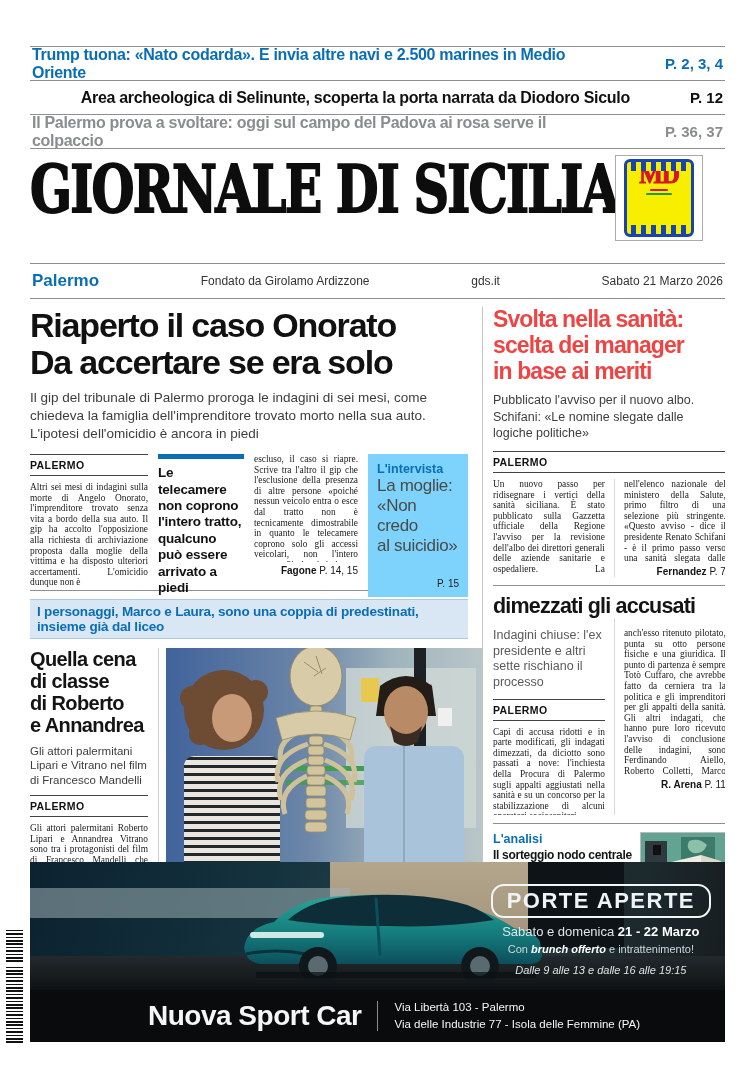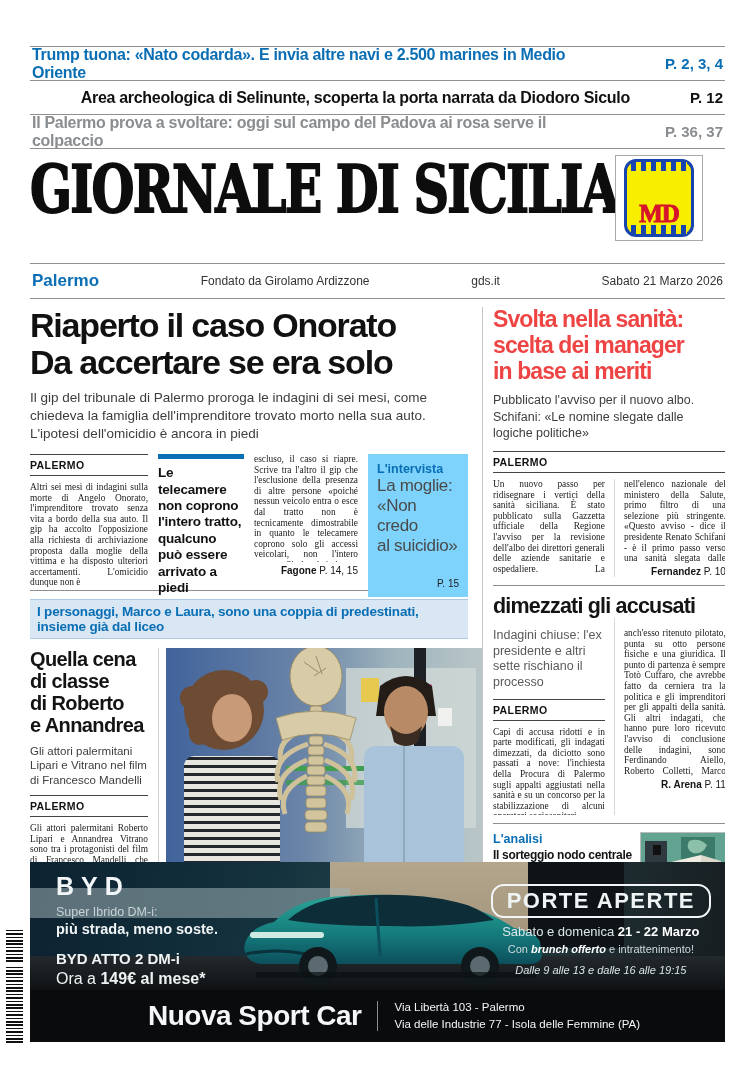--- a/index.html
+++ b/index.html
@@ -16,22 +16,22 @@
   .topstrip .pg{font-weight:bold;font-size:15px;white-space:nowrap;margin-left:12px;}
   .c-blue{color:#0a6eb4;} .c-black{color:#101010;} .c-gray{color:#8a8d90;}
 
   
   .masthead{position:relative;height:104px;margin-top:4px;}
   .mast-title{position:absolute;left:0;top:-4px;font-family:"DejaVu Serif",serif;font-weight:bold;
       font-size:56px;letter-spacing:-2px;color:#0d0d0d;-webkit-text-stroke:1.6px #0d0d0d;
       transform:scale(0.88,1.18);transform-origin:left top;white-space:nowrap;}
   .md-card{position:absolute;right:22px;top:2px;width:86px;height:84px;background:#fff;
       border:1px solid #aaa;display:flex;align-items:center;justify-content:center;}
-  .md-logo{width:64px;height:72px;background:#f7ee00;border:3px solid #1744ad;border-radius:12px;
-      position:relative;display:flex;flex-direction:column;align-items:center;justify-content:flex-end;}
+  .md-logo{width:64px;height:72px;background:#f7ee00;border:3px solid #1744ad;border-radius:6px;
+      position:relative;display:flex;flex-direction:column;align-items:center;justify-content:flex-start;}
   .md-teeth{position:absolute;left:4px;right:4px;height:9px;
       background:repeating-linear-gradient(90deg,#1744ad 0 5px,#f7ee00 5px 10px);}
   .md-teeth.top{top:0;} .md-teeth.bot{bottom:0;}
   .md-word{font-family:"Liberation Serif",serif;font-weight:bold;font-size:25px;color:#d6152c;
       letter-spacing:-1px;-webkit-text-stroke:1px #d6152c;line-height:1;}
   .md-line{height:2px;border-radius:2px;margin-top:2px;}
   .md-line.red{width:18px;background:#d6152c;}
   .md-line.green{width:26px;background:#1f9b3a;height:2px;}
   .pricebox{position:absolute;right:128px;top:62px;text-align:right;line-height:1.18;}
   .pricebox .b{font-weight:bold;font-size:10.5px;}
@@ -304,21 +304,21 @@
           <div>in base ai meriti</div>
         </div>
         <div class="r-standfirst">Pubblicato l'avviso per il nuovo albo. Schifani: «Le nomine slegate dalle logiche politiche»</div>
         <div class="kicker">PALERMO</div>
         <div class="twocol">
           <div class="serif clip-112">Un nuovo passo per ridisegnare i vertici della sanità siciliana. È stato pubblicato sulla Gazzetta ufficiale della Regione l'avviso per la revisione dell'albo dei direttori generali delle aziende sanitarie e ospedaliere. La partecipazione sarà riservata a chi è già inserito</div>
           <div class="c2">
             <div class="serif" style="height:84px;overflow:hidden;">nell'elenco nazionale del ministero della Salute, primo filtro di una selezione più stringente. «Questo avviso - dice il presidente Renato Schifani - è il primo passo verso una sanità slegata dalle logiche politiche e affidata esclusivamente a manager selezionati sulla base di criteri di competenza, esperienza e merito».</div>
             <div class="byline">
               <span class="nm">Fernandez</span>
-              <span>P. 10</span>
+              <span>P. 7</span>
             </div>
           </div>
         </div>
 
         <hr class="hrule">
 
         <div class="cuf-headline">
           <div>dimezzati gli accusati</div>
         </div>
         <div class="twocol">
@@ -384,29 +384,20 @@
       <path d="M150 24 l4 58" stroke="#0c4f5c" stroke-width="3"></path>
       <rect x="24" y="58" width="74" height="6" rx="3" fill="#cfeae2"></rect>
       <path d="M20 80 q30 -6 60 0" stroke="#0a323c" stroke-width="3" fill="none"></path>
       <circle cx="92" cy="92" r="19" fill="#10181b"></circle>
         <circle cx="92" cy="92" r="10" fill="#5b6a70"></circle>
       <circle cx="254" cy="92" r="19" fill="#10181b"></circle>
         <circle cx="254" cy="92" r="10" fill="#5b6a70"></circle>
       <rect x="30" y="98" width="280" height="6" fill="#0b0f11" opacity="0.7"></rect>
     </svg>
 
-    <div class="ad-left">
-      <div class="byd-logo">BYD</div>
-      <div class="ad-tag1">Super Ibrido DM-i:</div>
-      <div class="ad-tag2">più strada, meno soste.</div>
-      <div class="ad-model">BYD ATTO 2 DM-i</div>
-      <div class="ad-price">
-        <span>Ora a </span><b>149€ al mese*</b>
-      </div>
-    </div>
 
     <div class="ad-right">
       <div class="porte">PORTE APERTE</div>
       <div class="ad-dates">
         <span>Sabato e domenica </span><b>21 - 22 Marzo</b>
       </div>
       <div class="ad-brunch">
         <span>Con </span><b>brunch offerto</b><span> e intrattenimento!</span>
       </div>
       <div class="ad-hours">Dalle 9 alle 13 e dalle 16 alle 19:15</div>

